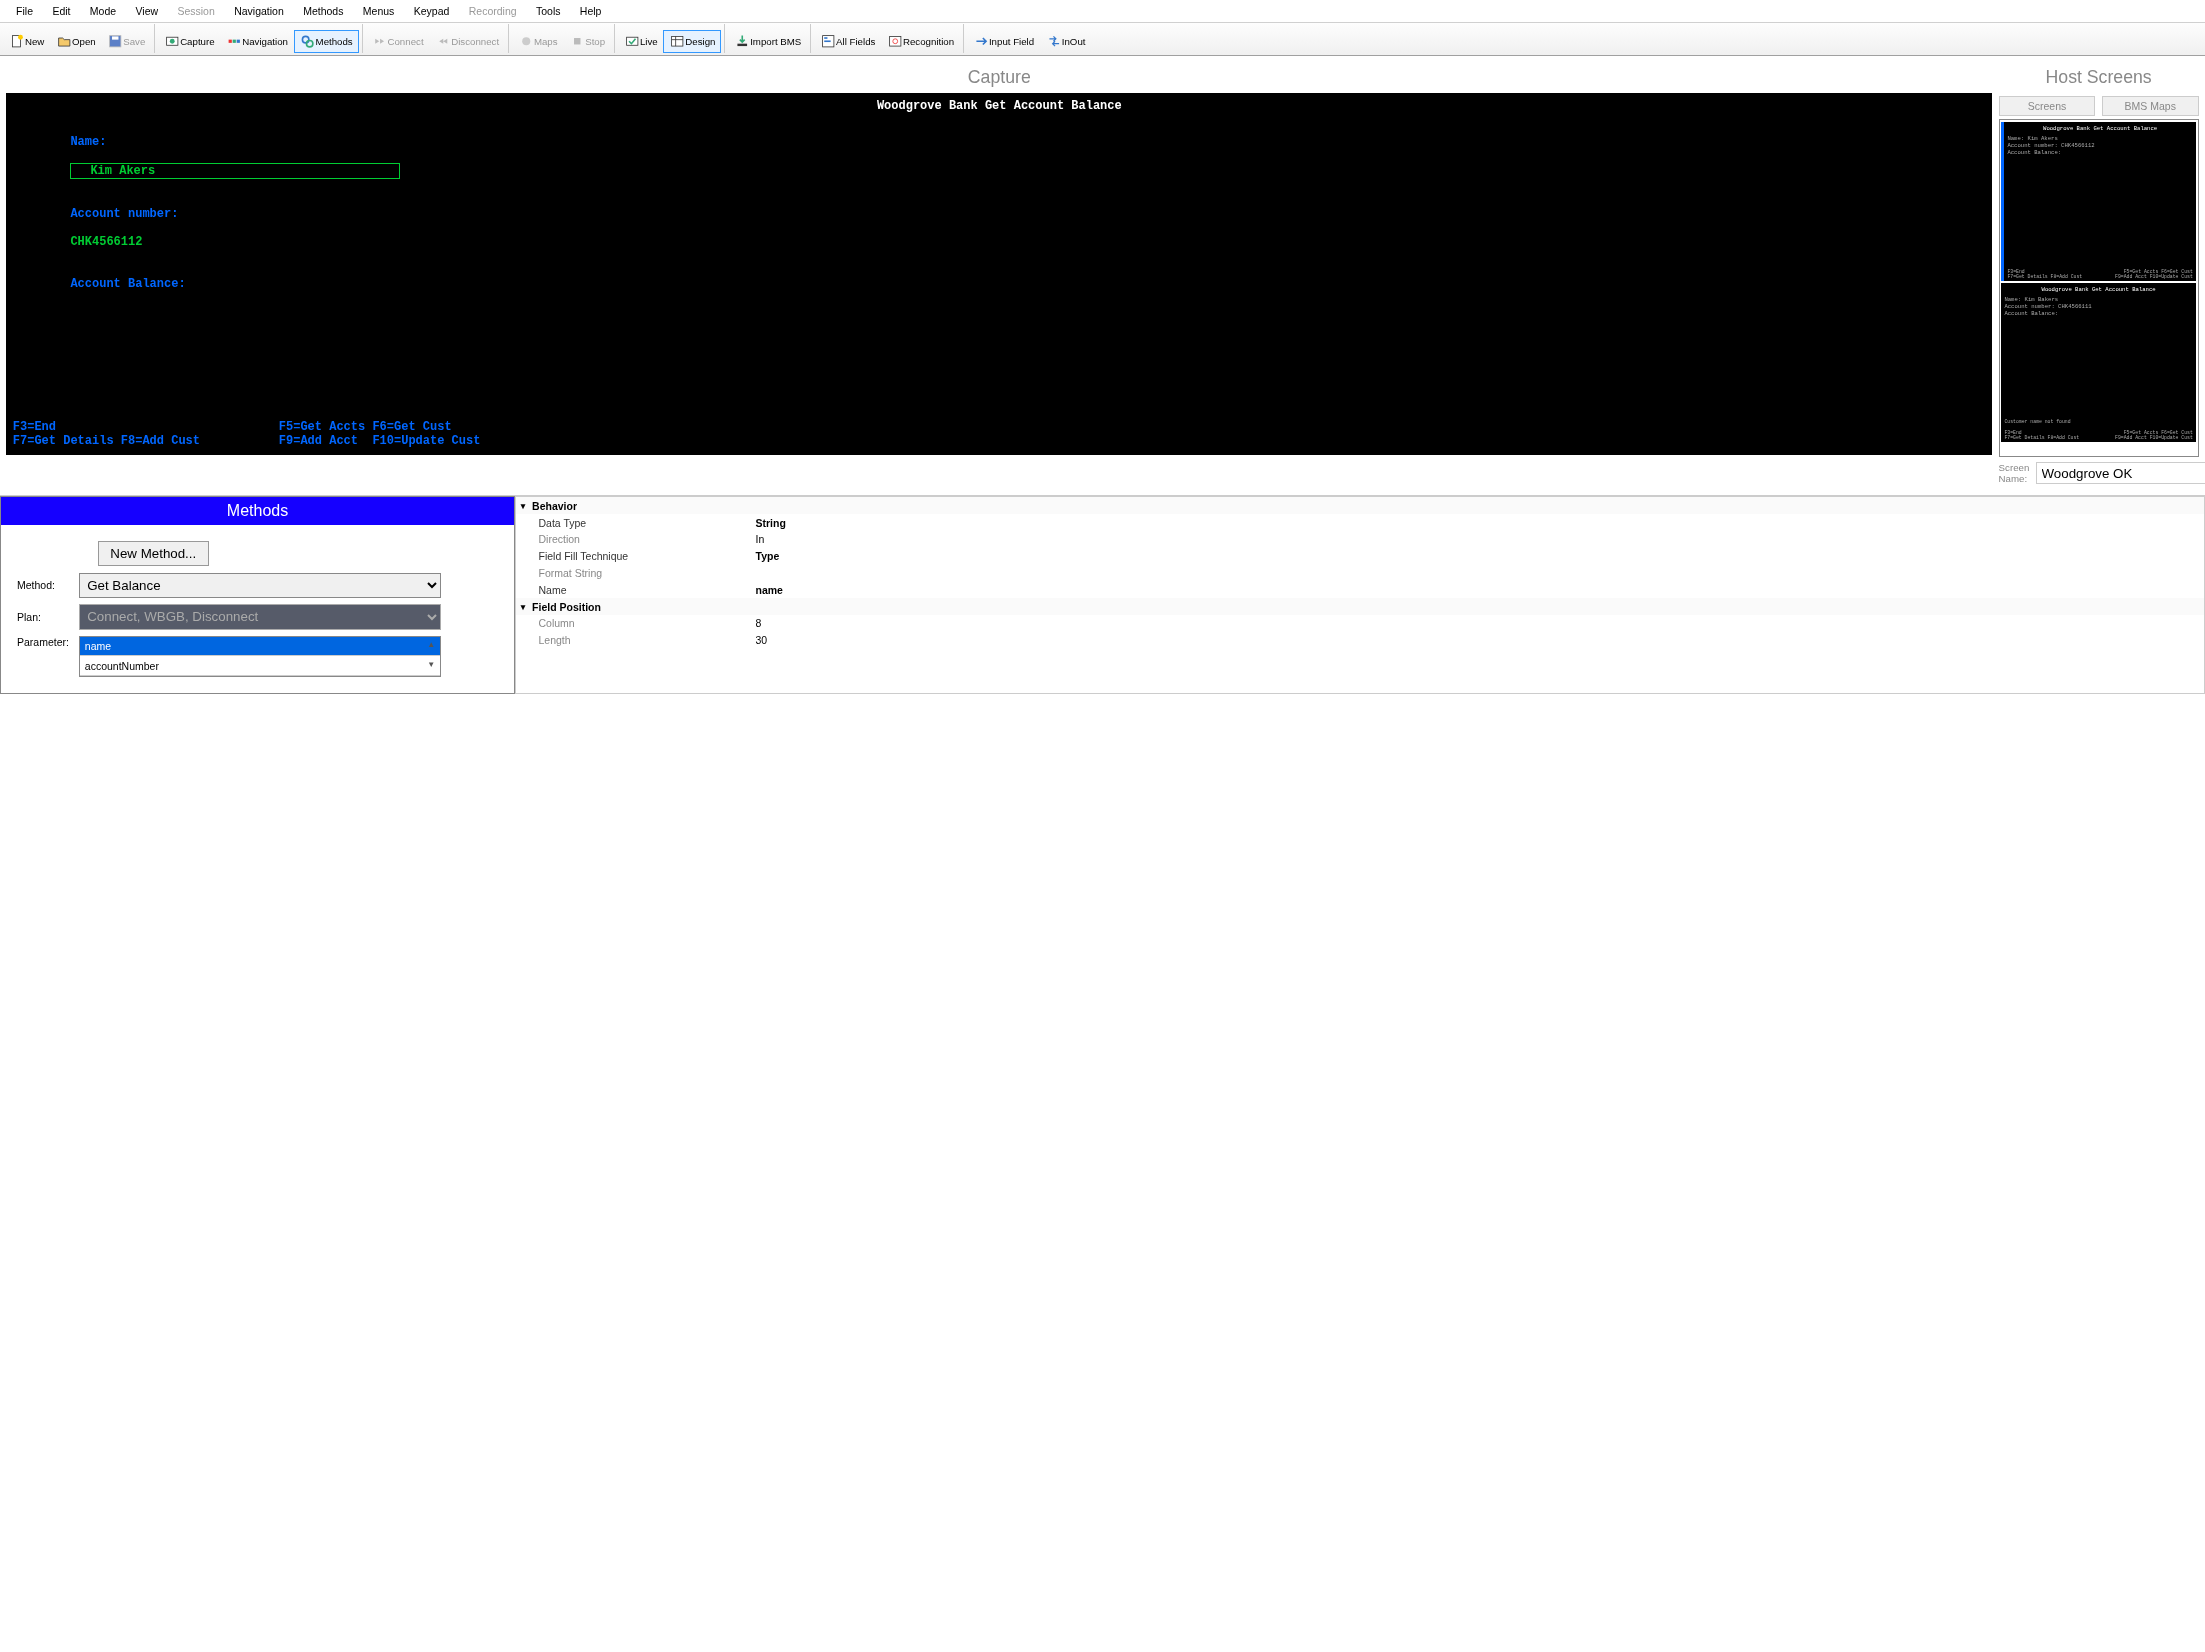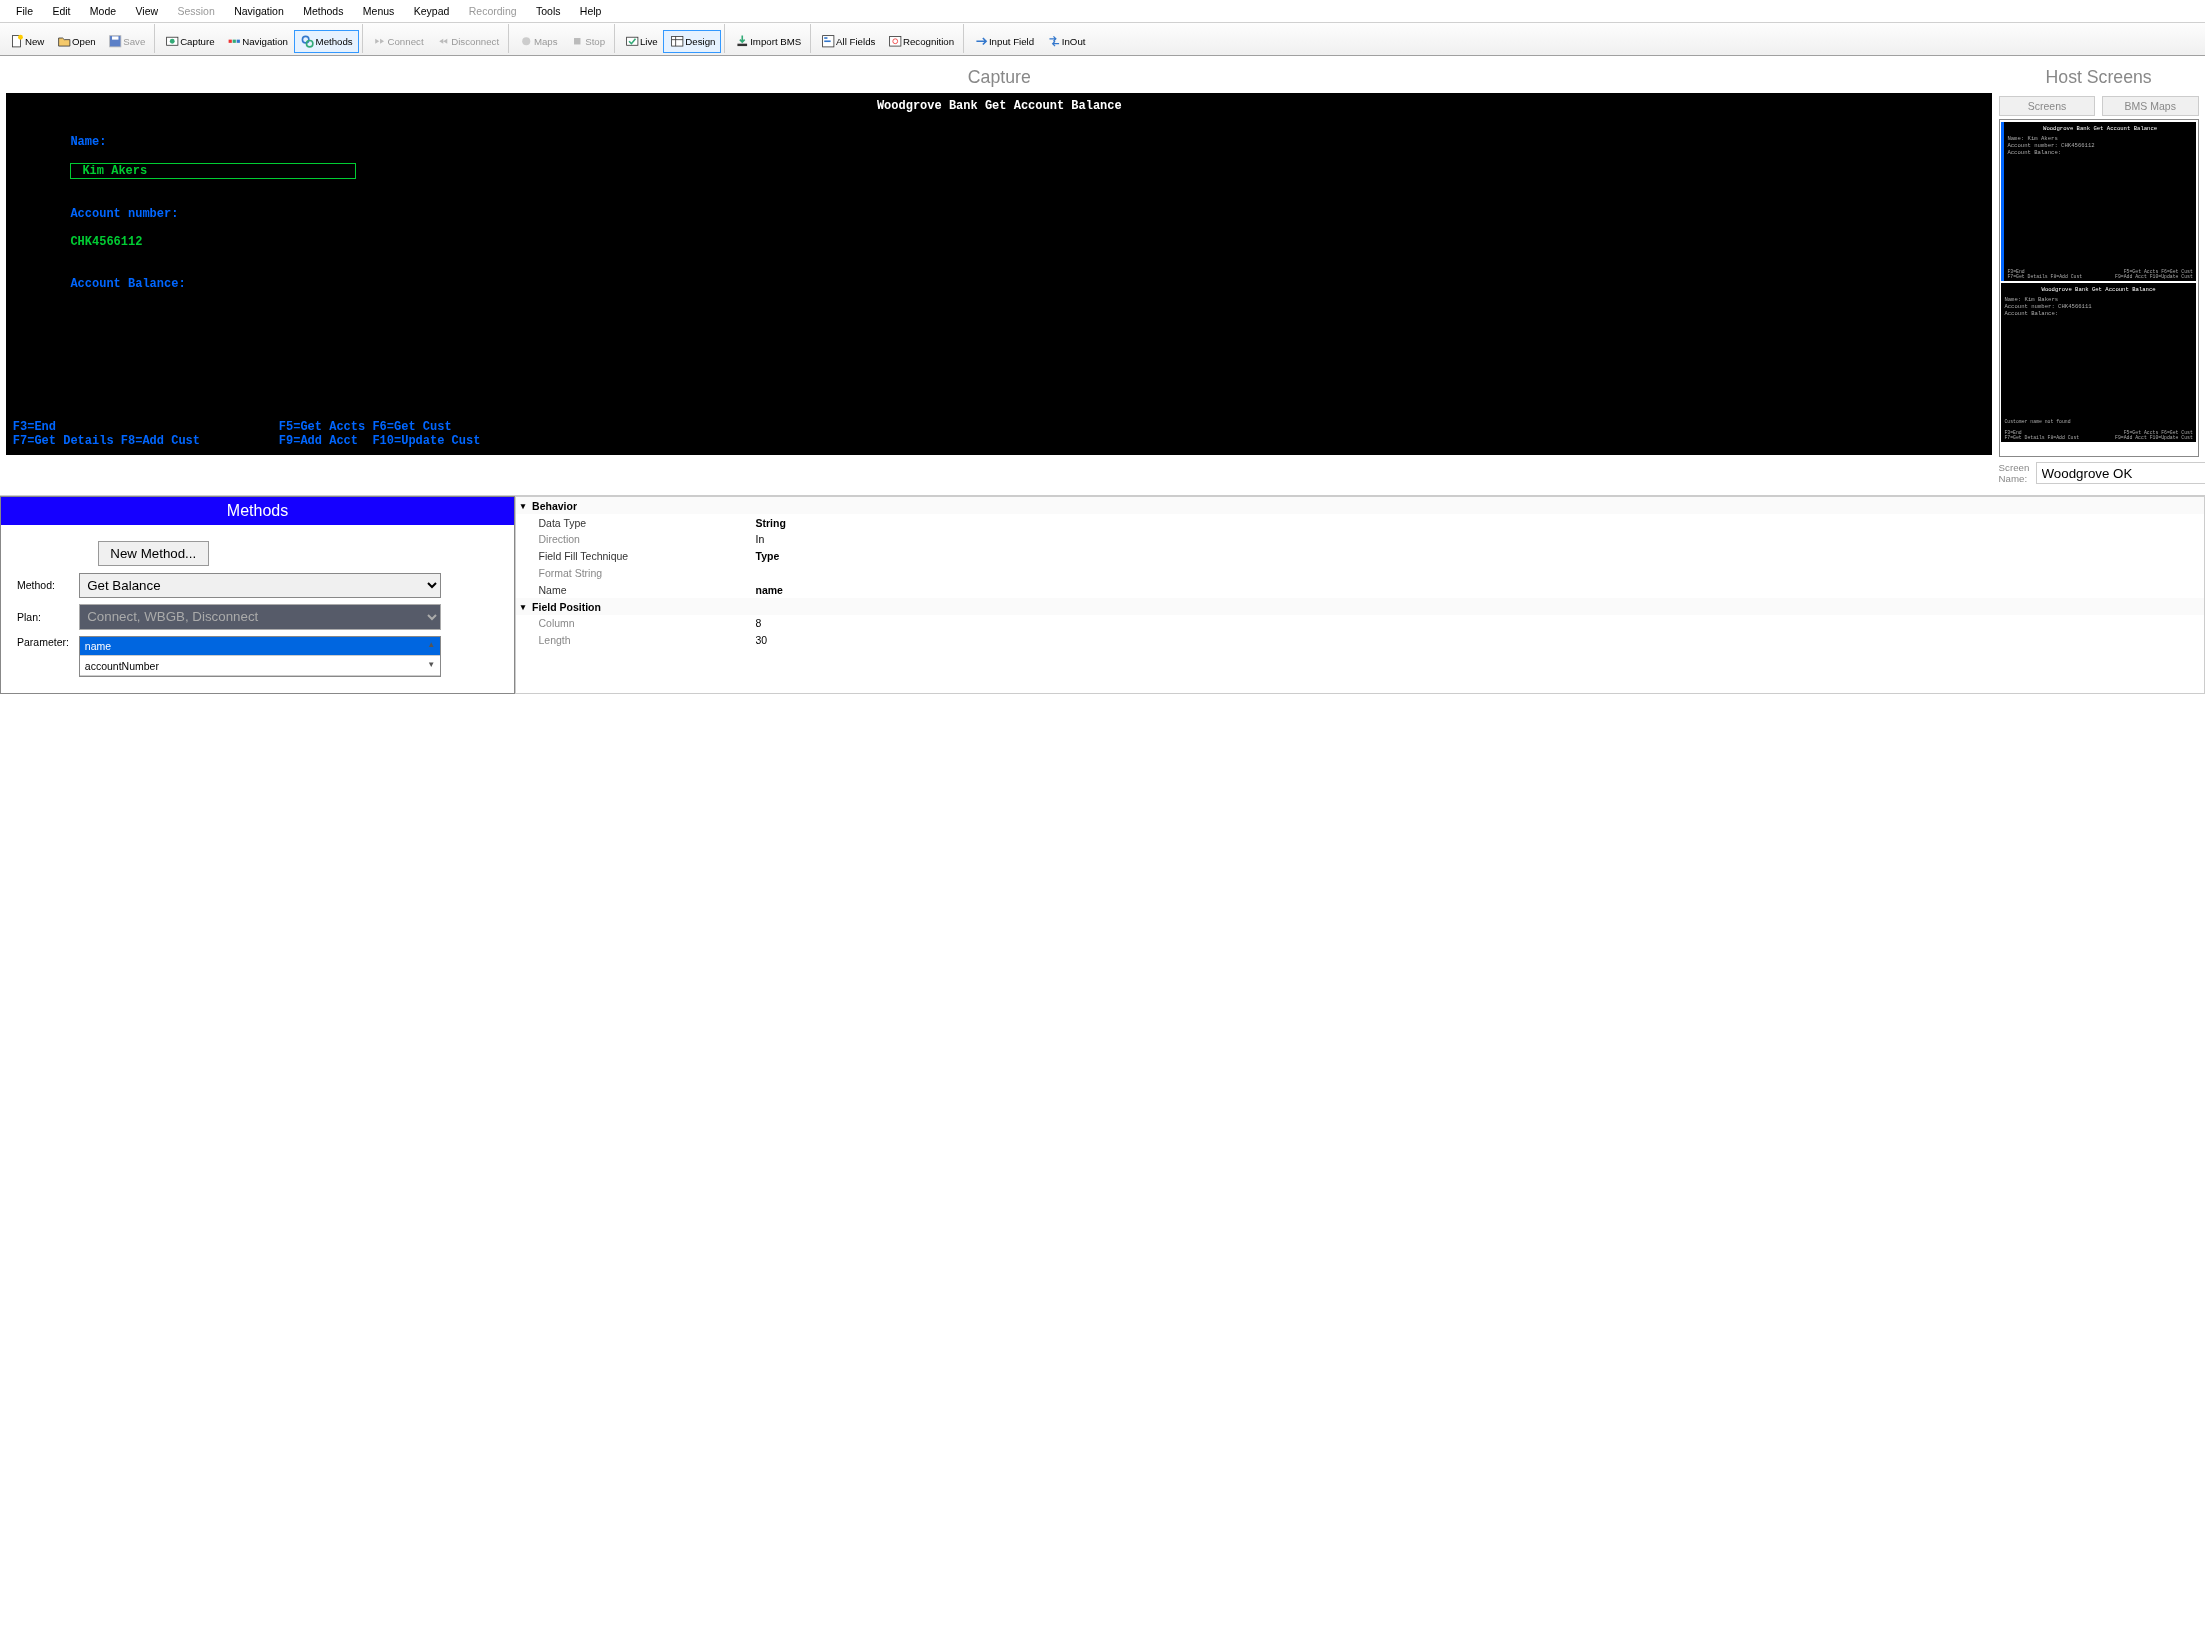--- a/index.html
+++ b/index.html
@@ -19,21 +19,21 @@
   
   .workspace { display: flex; padding: 6.4px; gap: 6.4px; }
   .pane-title { text-align: center; font-size: 17.7px; color: #888; padding: 4.8px 0; }
   
   .capture-pane { flex: 1; }
   .terminal { background: #000; height: 362px; font-family: "Courier New", monospace; font-size: 12px; font-weight: bold; padding: 6.4px; position: relative; color: #fff; }
   .term-title { color: #fff; text-align: center; }
   .term-line { white-space: pre; }
   .t-blue { color: #0066ff; }
   .t-green { color: #00cc33; }
-  .term-input { display: inline-block; border: 0.8px solid #00cc33; padding: 0 11px; color: #00cc33; background:#000; width: 286px; }
+  .term-input { display: inline-block; border: 0.8px solid #00cc33; padding: 0 19px; color: #00cc33; background:#000; width: 330px; }
   .term-footer { position: absolute; bottom: 6.4px; left: 6.4px; right: 21px; }
   
   .hostscreens-pane { width: 200px; }
   .hs-tabs { display: flex; gap: 6.4px; padding: 3.2px 0; }
   .hs-tab { flex: 1; text-align: center; padding: 3.2px 9.7px; background: #f0f0f0; border: 0.8px solid #ccc; color: #888; cursor: pointer; }
   .hs-box { border: 0.8px solid #888; padding: 1.6px; height: 338px; position: relative; }
   .hs-scroll { overflow-y: scroll; height: 100%; }
   .hs-thumb { background: #000; font-family: "Courier New", monospace; font-size: 5.6px; color: #aaa; padding: 3.2px; margin-bottom: 1.6px; height: 159px; position: relative; }
   .hs-thumb.selected { border-left: 3.2px solid #0066ff; }
   .hs-thumb-title { text-align: center; color: #fff; font-size: 5.6px; }

